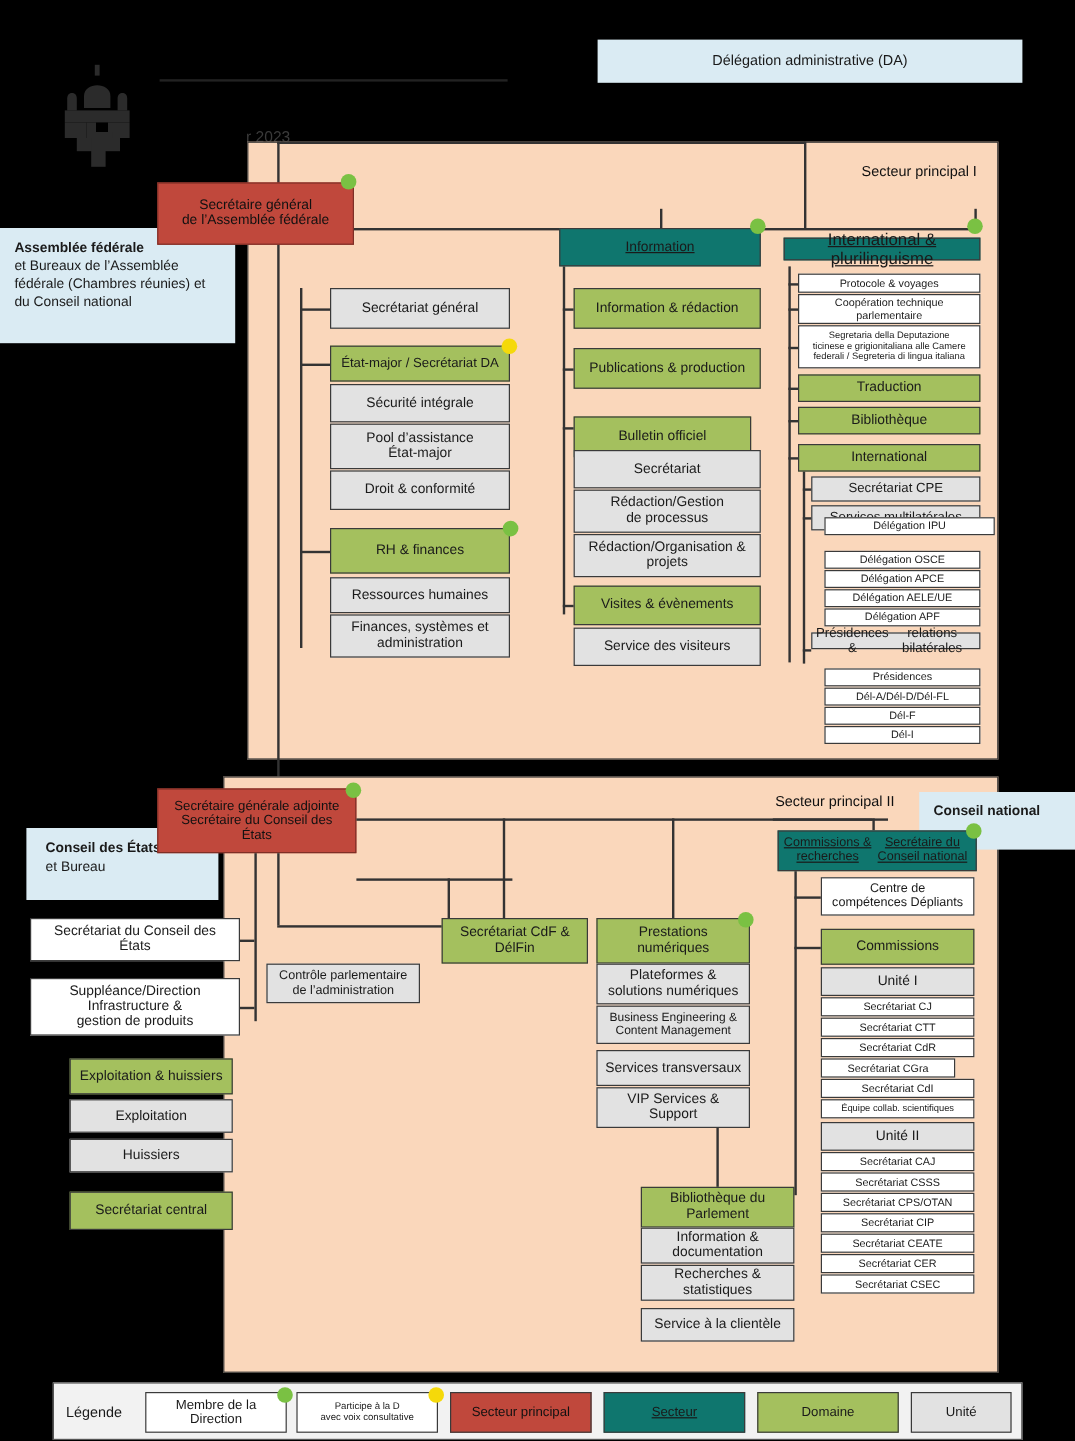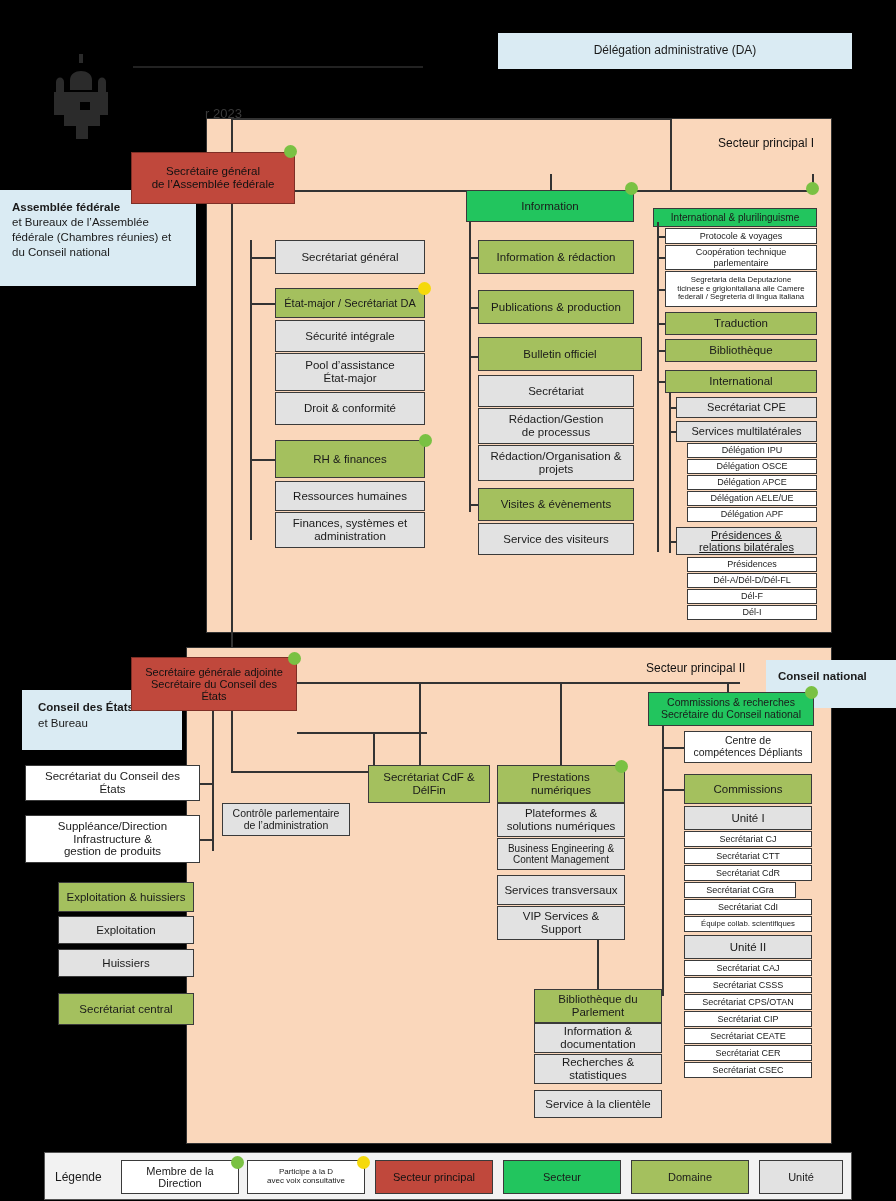--- a/index.html
+++ b/index.html
@@ -5,21 +5,21 @@
   html,body{margin:0;padding:0;background:#000;}
   body{width:896px;height:1201px;position:relative;font-family:"Liberation Sans",sans-serif;color:#1a1a1a;overflow:hidden;}
   .canvas{position:absolute;left:0;top:0;width:896px;height:1201px;}
   .abs{position:absolute;box-sizing:border-box;}
 
   
   .node{position:absolute;box-sizing:border-box;border:1.5px solid #3a3a3a;
         display:flex;align-items:center;justify-content:center;text-align:center;
         line-height:1.12;padding:1px 3px;font-size:11.5px;}
   .n-sectprincipal{background:#c0483c;color:#111;font-size:11.5px;border-color:#7e2f26;}
-  .n-secteur{background:#22c55e;border-color:#3a3a3a;}
+  .n-secteur{background:#0f766e;border-color:#3a3a3a;text-decoration:underline;}
   .n-domaine{background:#a4c05e;border-color:#3a3a3a;}
   .n-unite{background:#e2e2e2;border-color:#3a3a3a;}
   .n-unite-sm{background:#ffffff;border-color:#3a3a3a;font-size:9px;}
   .n-white{background:#ffffff;border-color:#3a3a3a;}
   .n-lightblue{background:#daebf3;border:none;}
 
   
   .panel{position:absolute;background:#fad7bb;border:1.5px solid #333;box-sizing:border-box;}
   .panel-label{position:absolute;font-size:12px;color:#111;}
 
@@ -119,37 +119,37 @@
   <div class="node n-secteur" style="left:466px;top:190px;width:168px;height:32px;">Information</div>
   <div class="dot dot-green" style="left:625px;top:182px;"></div>
   <div class="ln lnv" style="left:469px;top:222px;height:290px;"></div>
 
   <div class="node n-domaine" style="left:478px;top:240px;width:156px;height:34px;">Information &amp; rédaction</div>
   <div class="ln lnh" style="left:469px;top:257px;width:9px;"></div>
 
   <div class="node n-domaine" style="left:478px;top:290px;width:156px;height:34px;">Publications &amp; production</div>
   <div class="ln lnh" style="left:469px;top:307px;width:9px;"></div>
 
-  <div class="node n-domaine" style="left:478px;top:337px;width:164px;height:34px;text-align:right;">Bulletin officiel</div>
+  <div class="node n-domaine" style="left:478px;top:347px;width:148px;height:34px;text-align:right;">Bulletin officiel</div>
   <div class="ln lnh" style="left:469px;top:356px;width:9px;"></div>
   <div class="node n-unite" style="left:478px;top:375px;width:156px;height:32px;">Secrétariat</div>
   <div class="node n-unite" style="left:478px;top:445px;width:156px;height:36px;flex-direction:column;">
     <div>Rédaction/Organisation &amp;</div>
     <div>projets</div>
   </div>
   <div class="node n-unite" style="left:478px;top:408px;width:156px;height:36px;flex-direction:column;">
     <div>Rédaction/Gestion</div>
     <div>de processus</div>
   </div>
 
   <div class="node n-domaine" style="left:478px;top:488px;width:156px;height:33px;">Visites &amp; évènements</div>
   <div class="ln lnh" style="left:469px;top:504px;width:9px;"></div>
   <div class="node n-unite" style="left:478px;top:523px;width:156px;height:32px;">Service des visiteurs</div>
 
-  <div class="node n-secteur" style="left:653px;top:208px;width:164px;height:19px;font-size:10px;">International &amp; plurilinguisme</div>
+  <div class="node n-secteur" style="left:653px;top:198px;width:164px;height:19px;font-size:14px;">International &amp; plurilinguisme</div>
   <div class="dot dot-green" style="left:806px;top:182px;"></div>
   <div class="ln lnv" style="left:657px;top:222px;height:330px;"></div>
 
   <div class="node n-unite-sm" style="left:665px;top:228px;width:152px;height:16px;">Protocole &amp; voyages</div>
   <div class="ln lnh" style="left:657px;top:236px;width:8px;"></div>
   <div class="node n-unite-sm" style="left:665px;top:245px;width:152px;height:25px;flex-direction:column;">
     <div>Coopération technique</div>
     <div>parlementaire</div>
   </div>
   <div class="ln lnh" style="left:657px;top:257px;width:8px;"></div>
@@ -166,27 +166,27 @@
   <div class="ln lnh" style="left:657px;top:350px;width:8px;"></div>
   <div class="node n-domaine" style="left:665px;top:370px;width:152px;height:23px;">International</div>
   <div class="ln lnh" style="left:657px;top:381px;width:8px;"></div>
 
   <div class="ln lnv" style="left:669px;top:393px;height:160px;"></div>
   <div class="node n-unite" style="left:676px;top:397px;width:141px;height:21px;font-size:11px;">Secrétariat CPE</div>
   <div class="ln lnh" style="left:669px;top:407px;width:7px;"></div>
   <div class="node n-unite" style="left:676px;top:421px;width:141px;height:21px;font-size:11px;">Services multilatérales</div>
   <div class="ln lnh" style="left:669px;top:431px;width:7px;"></div>
 
-  <div class="node n-unite-sm" style="left:687px;top:443px;width:130px;height:15px;">Délégation IPU</div>
+  <div class="node n-unite-sm" style="left:687px;top:431px;width:142px;height:15px;">Délégation IPU</div>
   <div class="node n-unite-sm" style="left:687px;top:459px;width:130px;height:15px;">Délégation OSCE</div>
   <div class="node n-unite-sm" style="left:687px;top:475px;width:130px;height:15px;">Délégation APCE</div>
   <div class="node n-unite-sm" style="left:687px;top:491px;width:130px;height:15px;">Délégation AELE/UE</div>
   <div class="node n-unite-sm" style="left:687px;top:507px;width:130px;height:15px;">Délégation APF</div>
 
-  <div class="node n-unite" style="left:676px;top:527px;width:141px;height:28px;flex-direction:column;font-size:11px;text-decoration:underline;">
+  <div class="node n-unite" style="left:676px;top:527px;width:141px;height:14px;flex-direction:row;font-size:11px;">
     <div>Présidences &amp;</div>
     <div>relations bilatérales</div>
   </div>
   <div class="ln lnh" style="left:669px;top:541px;width:7px;"></div>
   <div class="node n-unite-sm" style="left:687px;top:557px;width:130px;height:15px;">Présidences</div>
   <div class="node n-unite-sm" style="left:687px;top:573px;width:130px;height:15px;">Dél-A/Dél-D/Dél-FL</div>
   <div class="node n-unite-sm" style="left:687px;top:589px;width:130px;height:15px;">Dél-F</div>
   <div class="node n-unite-sm" style="left:687px;top:605px;width:130px;height:15px;">Dél-I</div>
 
   <div class="panel" style="left:186px;top:647px;width:646px;height:497px;"></div>
@@ -273,21 +273,21 @@
   <div class="node n-unite" style="left:534px;top:1023px;width:128px;height:30px;flex-direction:column;">
     <div>Information &amp;</div>
     <div>documentation</div>
   </div>
   <div class="node n-unite" style="left:534px;top:1054px;width:128px;height:30px;flex-direction:column;">
     <div>Recherches &amp;</div>
     <div>statistiques</div>
   </div>
   <div class="node n-unite" style="left:534px;top:1090px;width:128px;height:28px;">Service à la clientèle</div>
 
-  <div class="node n-secteur" style="left:648px;top:692px;width:166px;height:34px;flex-direction:column;font-size:10.5px;">
+  <div class="node n-secteur" style="left:648px;top:692px;width:166px;height:34px;flex-direction:row;font-size:10.5px;">
     <div>Commissions &amp; recherches</div>
     <div>Secrétaire du Conseil national</div>
   </div>
   <div class="dot dot-green" style="left:805px;top:686px;"></div>
   <div class="ln lnv" style="left:662px;top:726px;height:270px;"></div>
 
   <div class="node n-white" style="left:684px;top:731px;width:128px;height:32px;flex-direction:column;font-size:10.5px;">
     <div>Centre de</div>
     <div>compétences Dépliants</div>
   </div>

